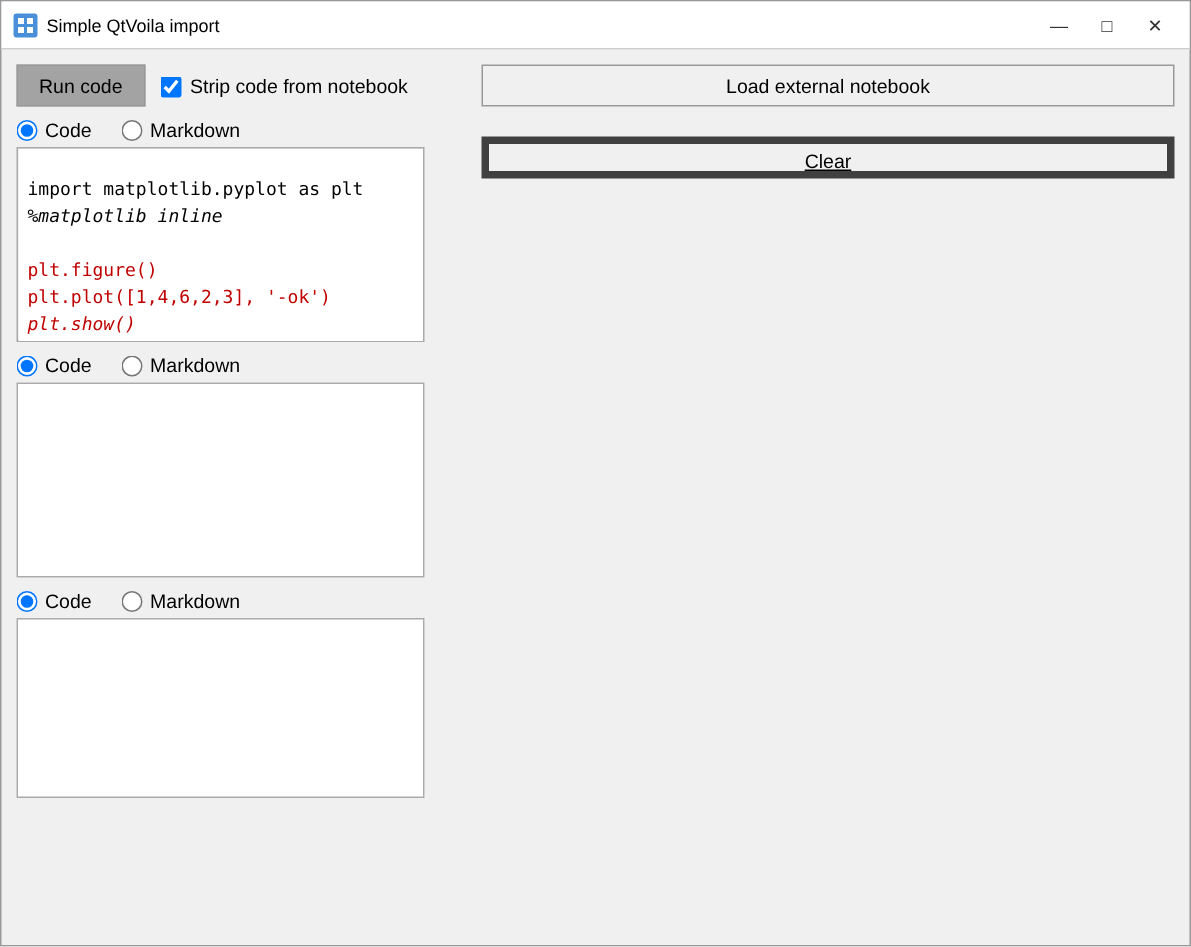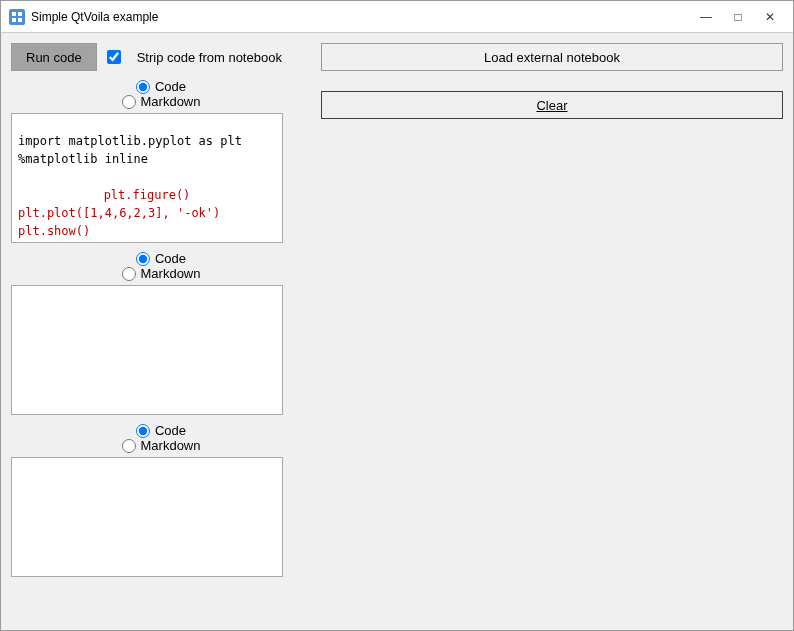--- a/index.html
+++ b/index.html
@@ -103,42 +103,42 @@
       background: #a3a3a3;
       border: 1px solid #999;
       padding: 4px 14px;
       font-size: 13px;
       cursor: pointer;
       height: 28px;
     }
 
     .checkbox-label {
       display: flex;
-      align-items: flex-start;
-      gap: 16px;
+      align-items: flex-end;
+      gap: 6px;
       font-size: 13px;
       cursor: pointer;
     }
 
     .checkbox-label input[type="checkbox"] {
       width: 14px;
       height: 14px;
       cursor: pointer;
     }
 
     .cell-block {
       display: flex;
       flex-direction: column;
       gap: 4px;
     }
 
     .radio-row {
       display: flex;
       align-items: center;
-      flex-direction: column;
+      gap: 20px;
     }
 
     .radio-label {
       display: flex;
       align-items: center;
       gap: 5px;
       font-size: 13px;
       cursor: pointer;
     }
 
@@ -160,21 +160,21 @@
       border: 1px solid #999;
       padding: 4px 14px;
       font-size: 13px;
       cursor: pointer;
       height: 28px;
       width: 100%;
     }
 
     .clear-btn {
       background: #f0f0f0;
-      border: 1px solid #404040;
+      border: 5px solid #404040;
       padding: 4px 14px;
       font-size: 13px;
       cursor: pointer;
       height: 28px;
       width: 100%;
       text-decoration: underline;
     }
 
     .code-textarea {
       width: 272px;
@@ -210,21 +210,21 @@
   <div class="title-bar">
     <div class="title-bar-left">
       <div class="window-icon">
         <svg width="12" height="12" viewBox="0 0 12 12">
           <rect x="1" y="1" width="4" height="4" fill="white"></rect>
           <rect x="7" y="1" width="4" height="4" fill="white"></rect>
           <rect x="1" y="7" width="4" height="4" fill="white"></rect>
           <rect x="7" y="7" width="4" height="4" fill="white"></rect>
         </svg>
       </div>
-      <span class="title-text">Simple QtVoila example</span>
+      <span class="title-text">Simple QtVoila import</span>
     </div>
     <div class="title-bar-buttons">
       <button class="title-btn">—</button>
       <button class="title-btn">□</button>
       <button class="title-btn close">✕</button>
     </div>
   </div>
 
   <div class="content">
 
@@ -244,25 +244,25 @@
             <input type="radio" name="cell1-type" checked="" style="">
             <span>Code</span>
           </label>
           <label class="radio-label">
             <input type="radio" name="cell1-type" style="">
             <span>Markdown</span>
           </label>
         </div>
         <div class="code-display" style="height:130px; overflow:auto;">
           <div style="color:#000;margin-top:12px;">import matplotlib.pyplot as plt</div>
-          <div style="color:#000;">%matplotlib inline</div>
+          <div style="color:#000;font-style:italic;">%matplotlib inline</div>
           <div style="color:#000;">&nbsp;</div>
-          <div style="color:#c00000;text-align:center;">plt.figure()</div>
+          <div style="color:#c00000;">plt.figure()</div>
           <div style="color:#c00000;">plt.plot([1,4,6,2,3], '-ok')</div>
-          <div style="color:#c00000;">plt.show()</div>
+          <div style="color:#c00000;font-style:italic;">plt.show()</div>
         </div>
       </div>
 
       <div class="cell-block">
         <div class="radio-row">
           <label class="radio-label">
             <input type="radio" name="cell2-type" checked="" style="">
             <span>Code</span>
           </label>
           <label class="radio-label">

